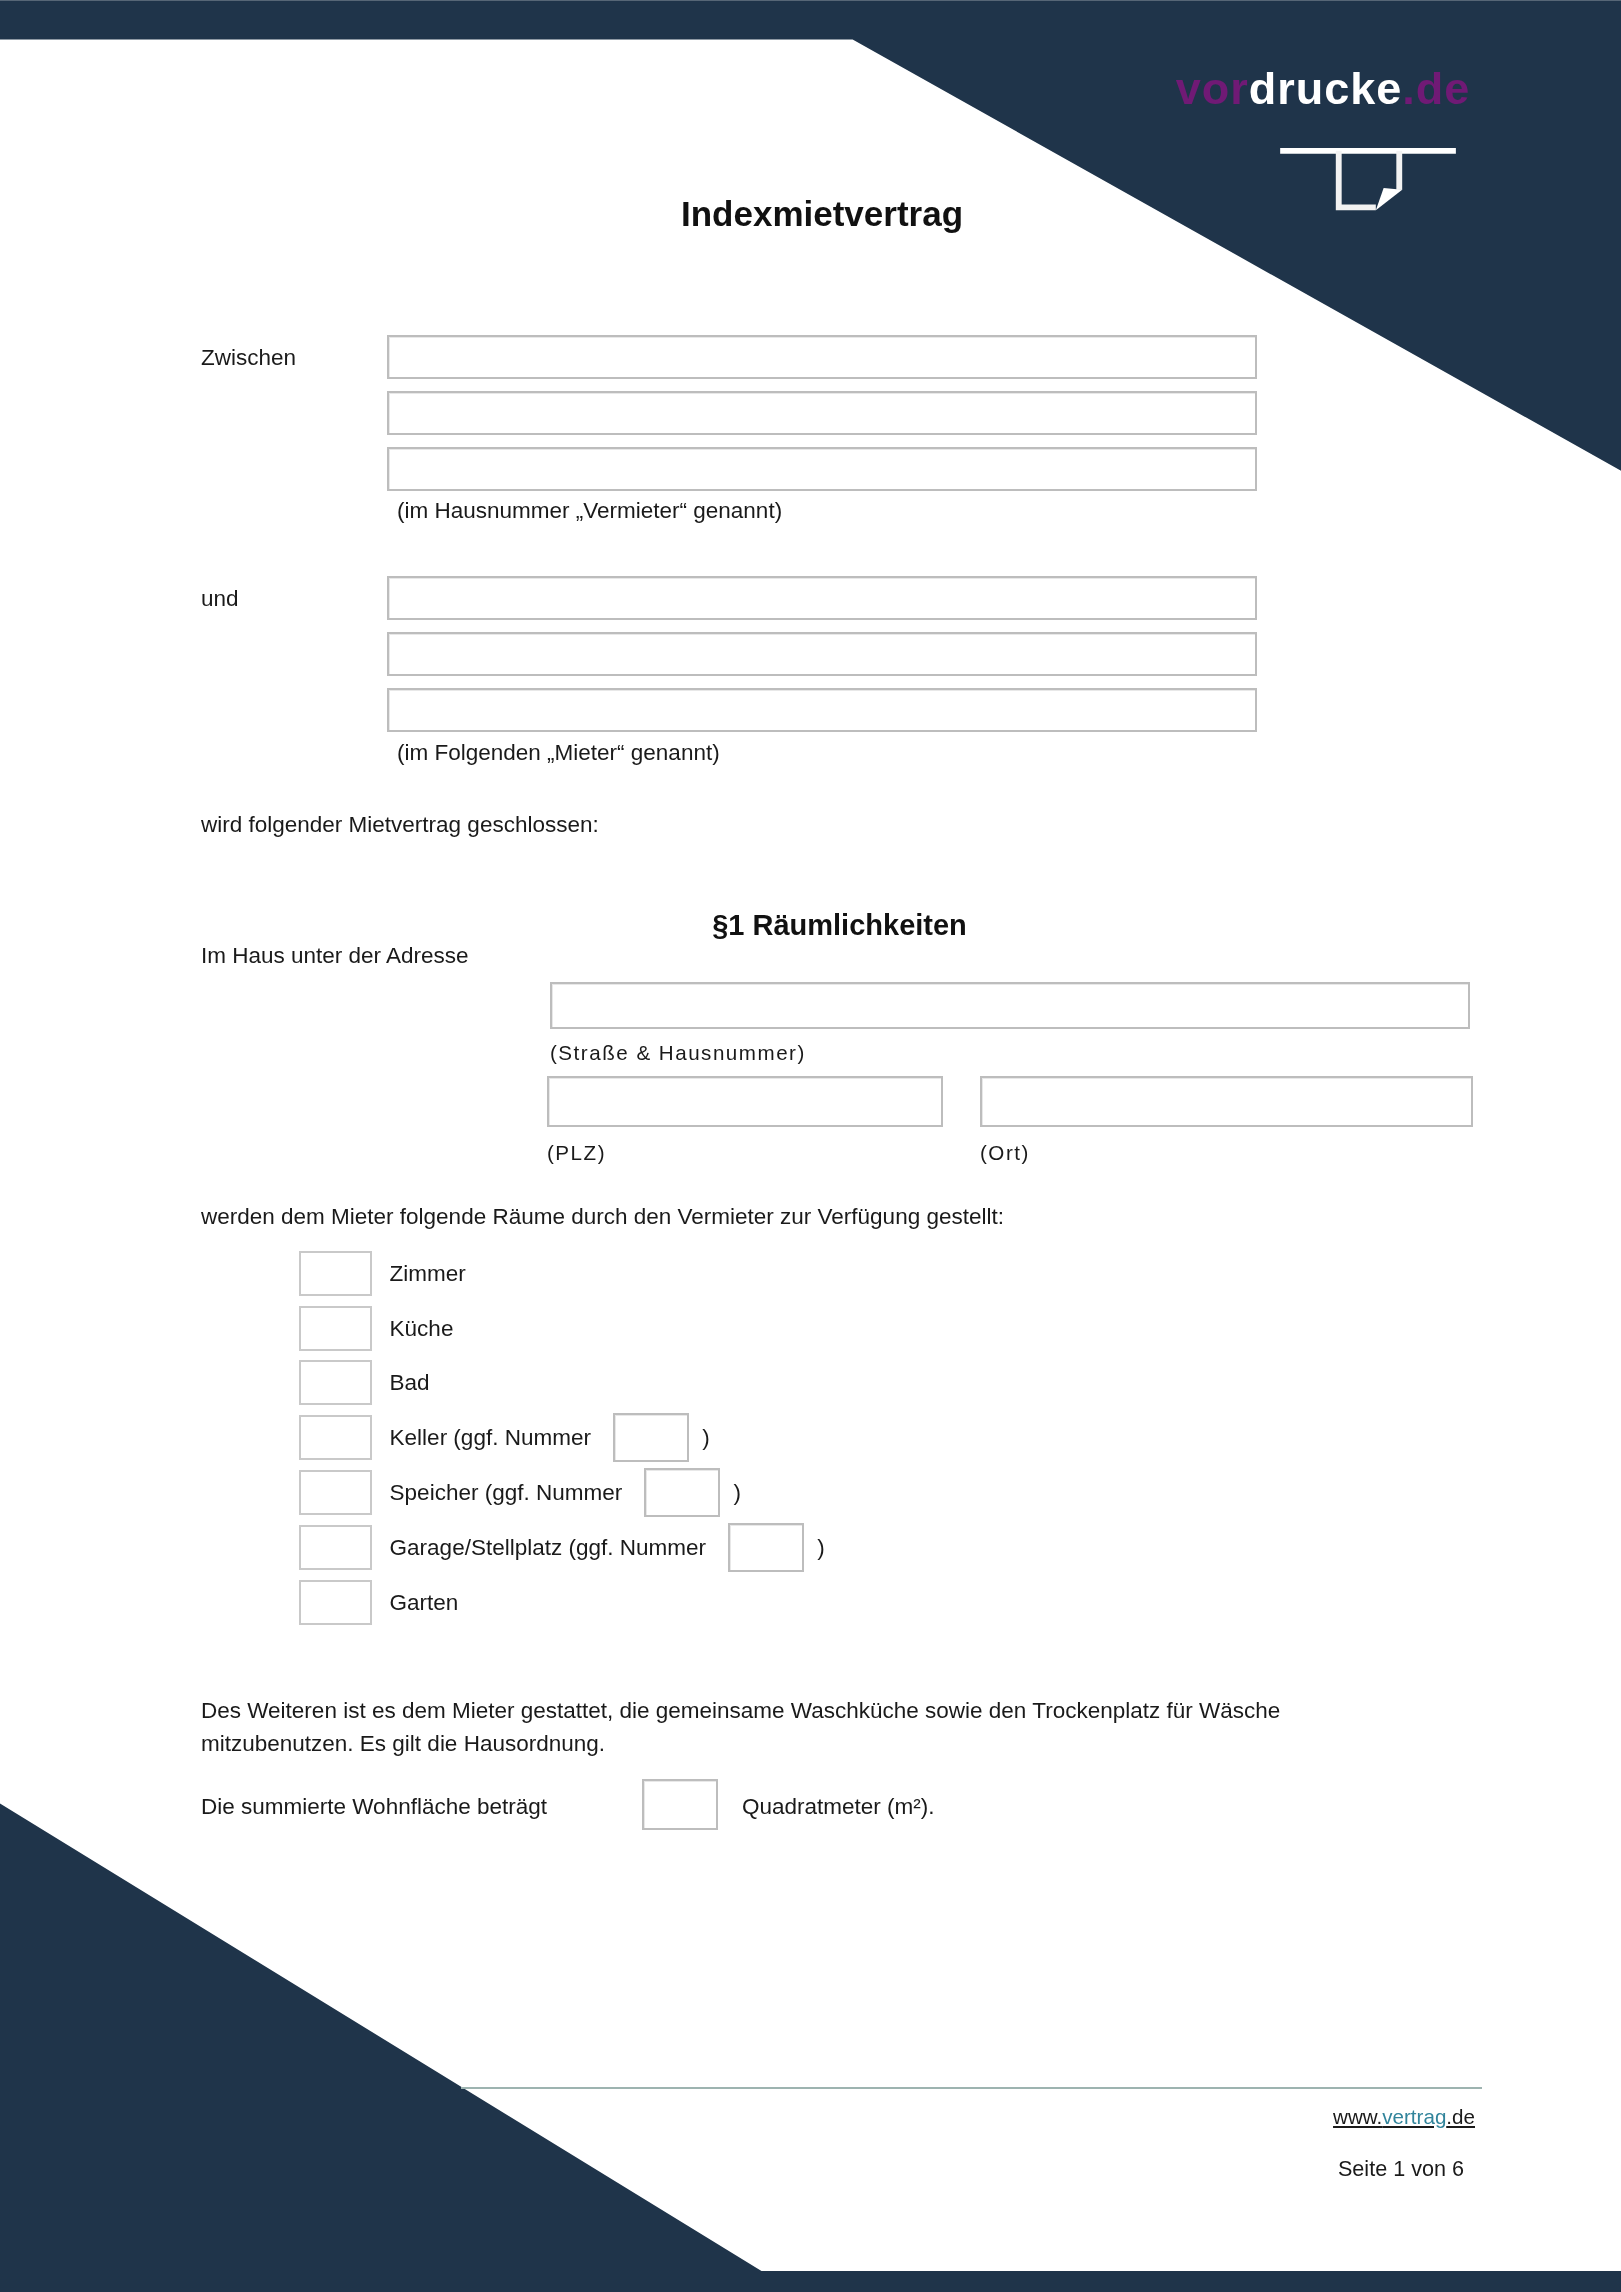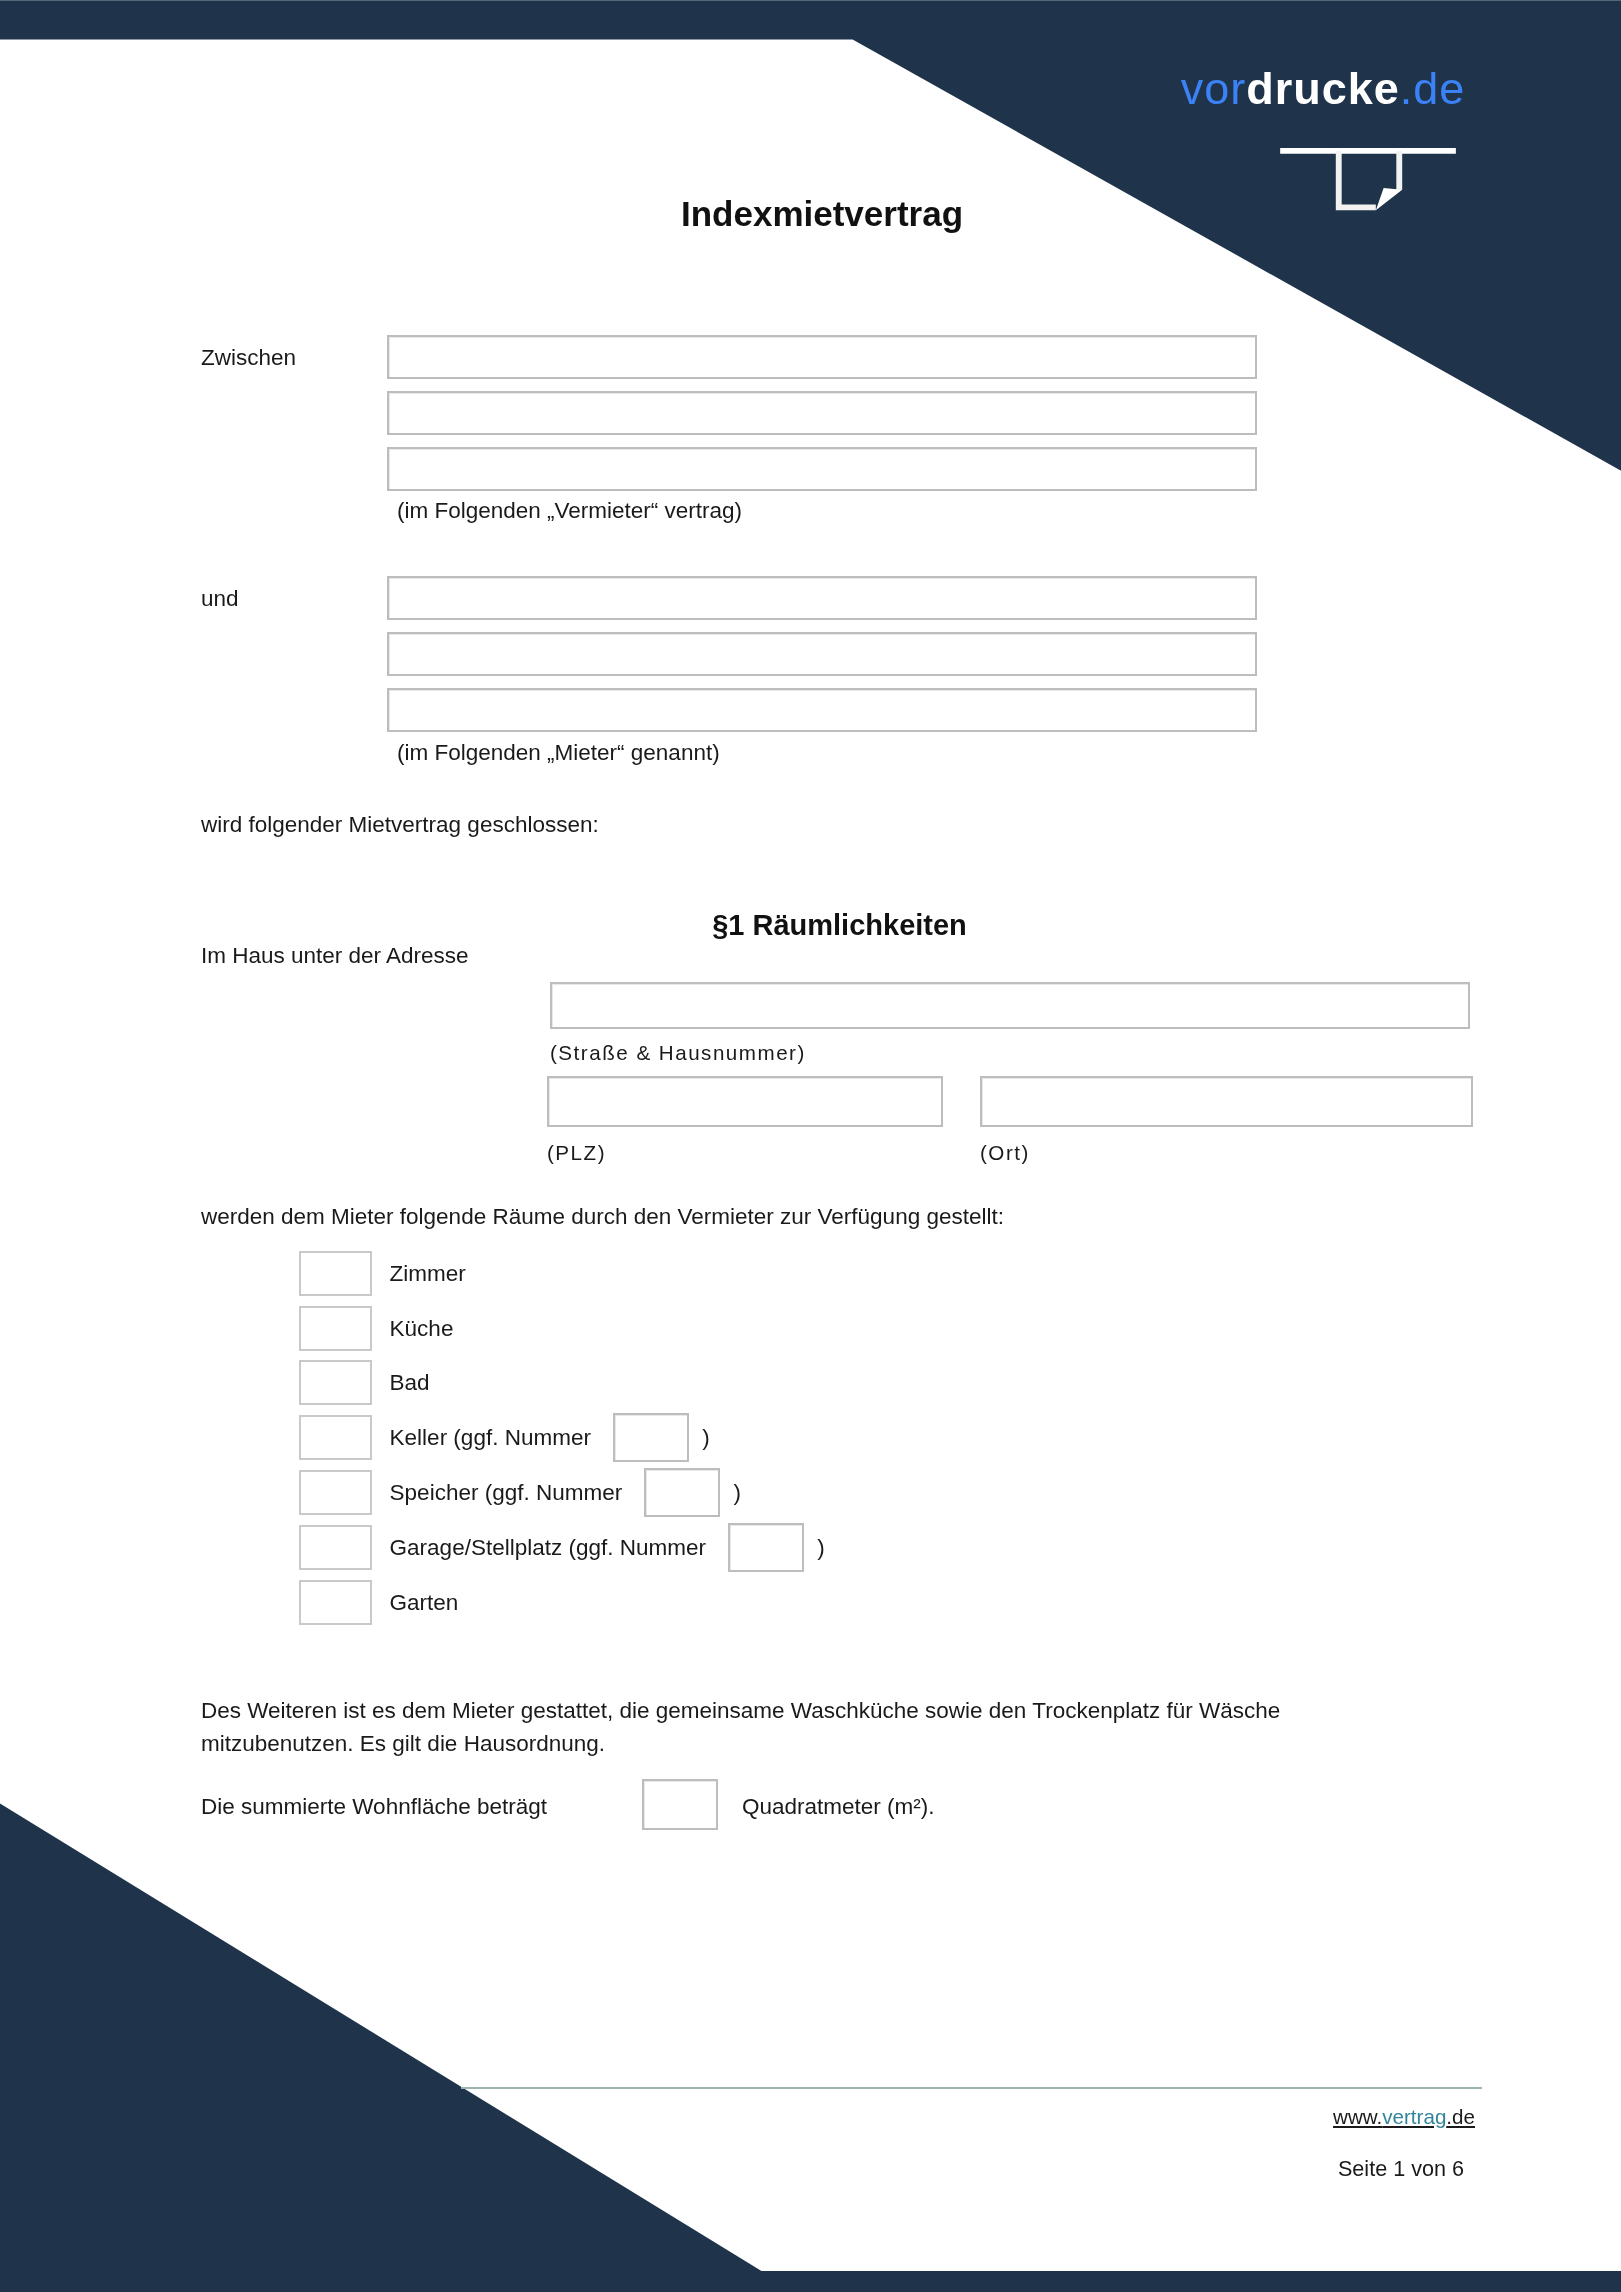--- a/index.html
+++ b/index.html
@@ -40,21 +40,21 @@
   .nbox{
     width:76px;height:49px;background:#fff;border:2px solid var(--box-border);
     margin-left:21.6px;margin-right:13.7px;flex:0 0 auto;
     box-shadow:inset 1px 1px 0 #e8e8e8;
   }
   .paren{font-size:22.5px;}
   .logo-text{
     left:1127px;top:63px;width:392px;text-align:center;z-index:2;
     font-size:45px;letter-spacing:1px;white-space:nowrap;
   }
-  .logo-text .lt-light{color:#3b82f6;font-weight:normal;}
+  .logo-text .lt-light{color:#701a75;font-weight:bold;}
   .logo-text .lt-bold{color:#ffffff;font-weight:bold;}
   .footer-line{left:461px;top:2087px;width:1021px;height:2px;background:var(--footer-line);}
   .footer-url{right:146px;top:2105px;font-size:20.6px;text-decoration:underline;}
   .footer-url .teal{color:var(--link-teal);}
   .footer-page{right:157px;top:2156px;font-size:21.6px;}
   .laundry{left:201px;top:1694px;width:1230px;font-size:22.5px;line-height:33px;}
 </style>
 </head>
 <body>
 
@@ -72,21 +72,21 @@
   <path d="M128,8 L128,48" fill="none" stroke="#f2f2f2" stroke-width="6"></path>
   <path d="M104,69 L131,48 L112,46 Z" fill="#ffffff"></path>
 </svg>
 
 <div class="abs page-title">Indexmietvertrag</div>
 
 <div class="abs lbl" style="left:201px;top:345px;">Zwischen</div>
 <div class="fbox" style="left:387px;top:335px;width:870px;height:44px;"></div>
 <div class="fbox" style="left:387px;top:391px;width:870px;height:44px;"></div>
 <div class="fbox" style="left:387px;top:447px;width:870px;height:44px;"></div>
-<div class="abs cap" style="left:397px;top:498px;">(im Folgenden „Vermieter“ vertrag)</div>
+<div class="abs cap" style="left:397px;top:498px;">(im Hausnummer „Vermieter“ genannt)</div>
 
 <div class="abs lbl" style="left:201px;top:586px;">und</div>
 <div class="fbox" style="left:387px;top:576px;width:870px;height:44px;"></div>
 <div class="fbox" style="left:387px;top:632px;width:870px;height:44px;"></div>
 <div class="fbox" style="left:387px;top:688px;width:870px;height:44px;"></div>
 <div class="abs cap" style="left:397px;top:740px;">(im Folgenden „Mieter“ genannt)</div>
 
 <div class="abs lbl" style="left:201px;top:812px;">wird folgender Mietvertrag geschlossen:</div>
 
 <div class="abs sec-heading">§1 Räumlichkeiten</div>

